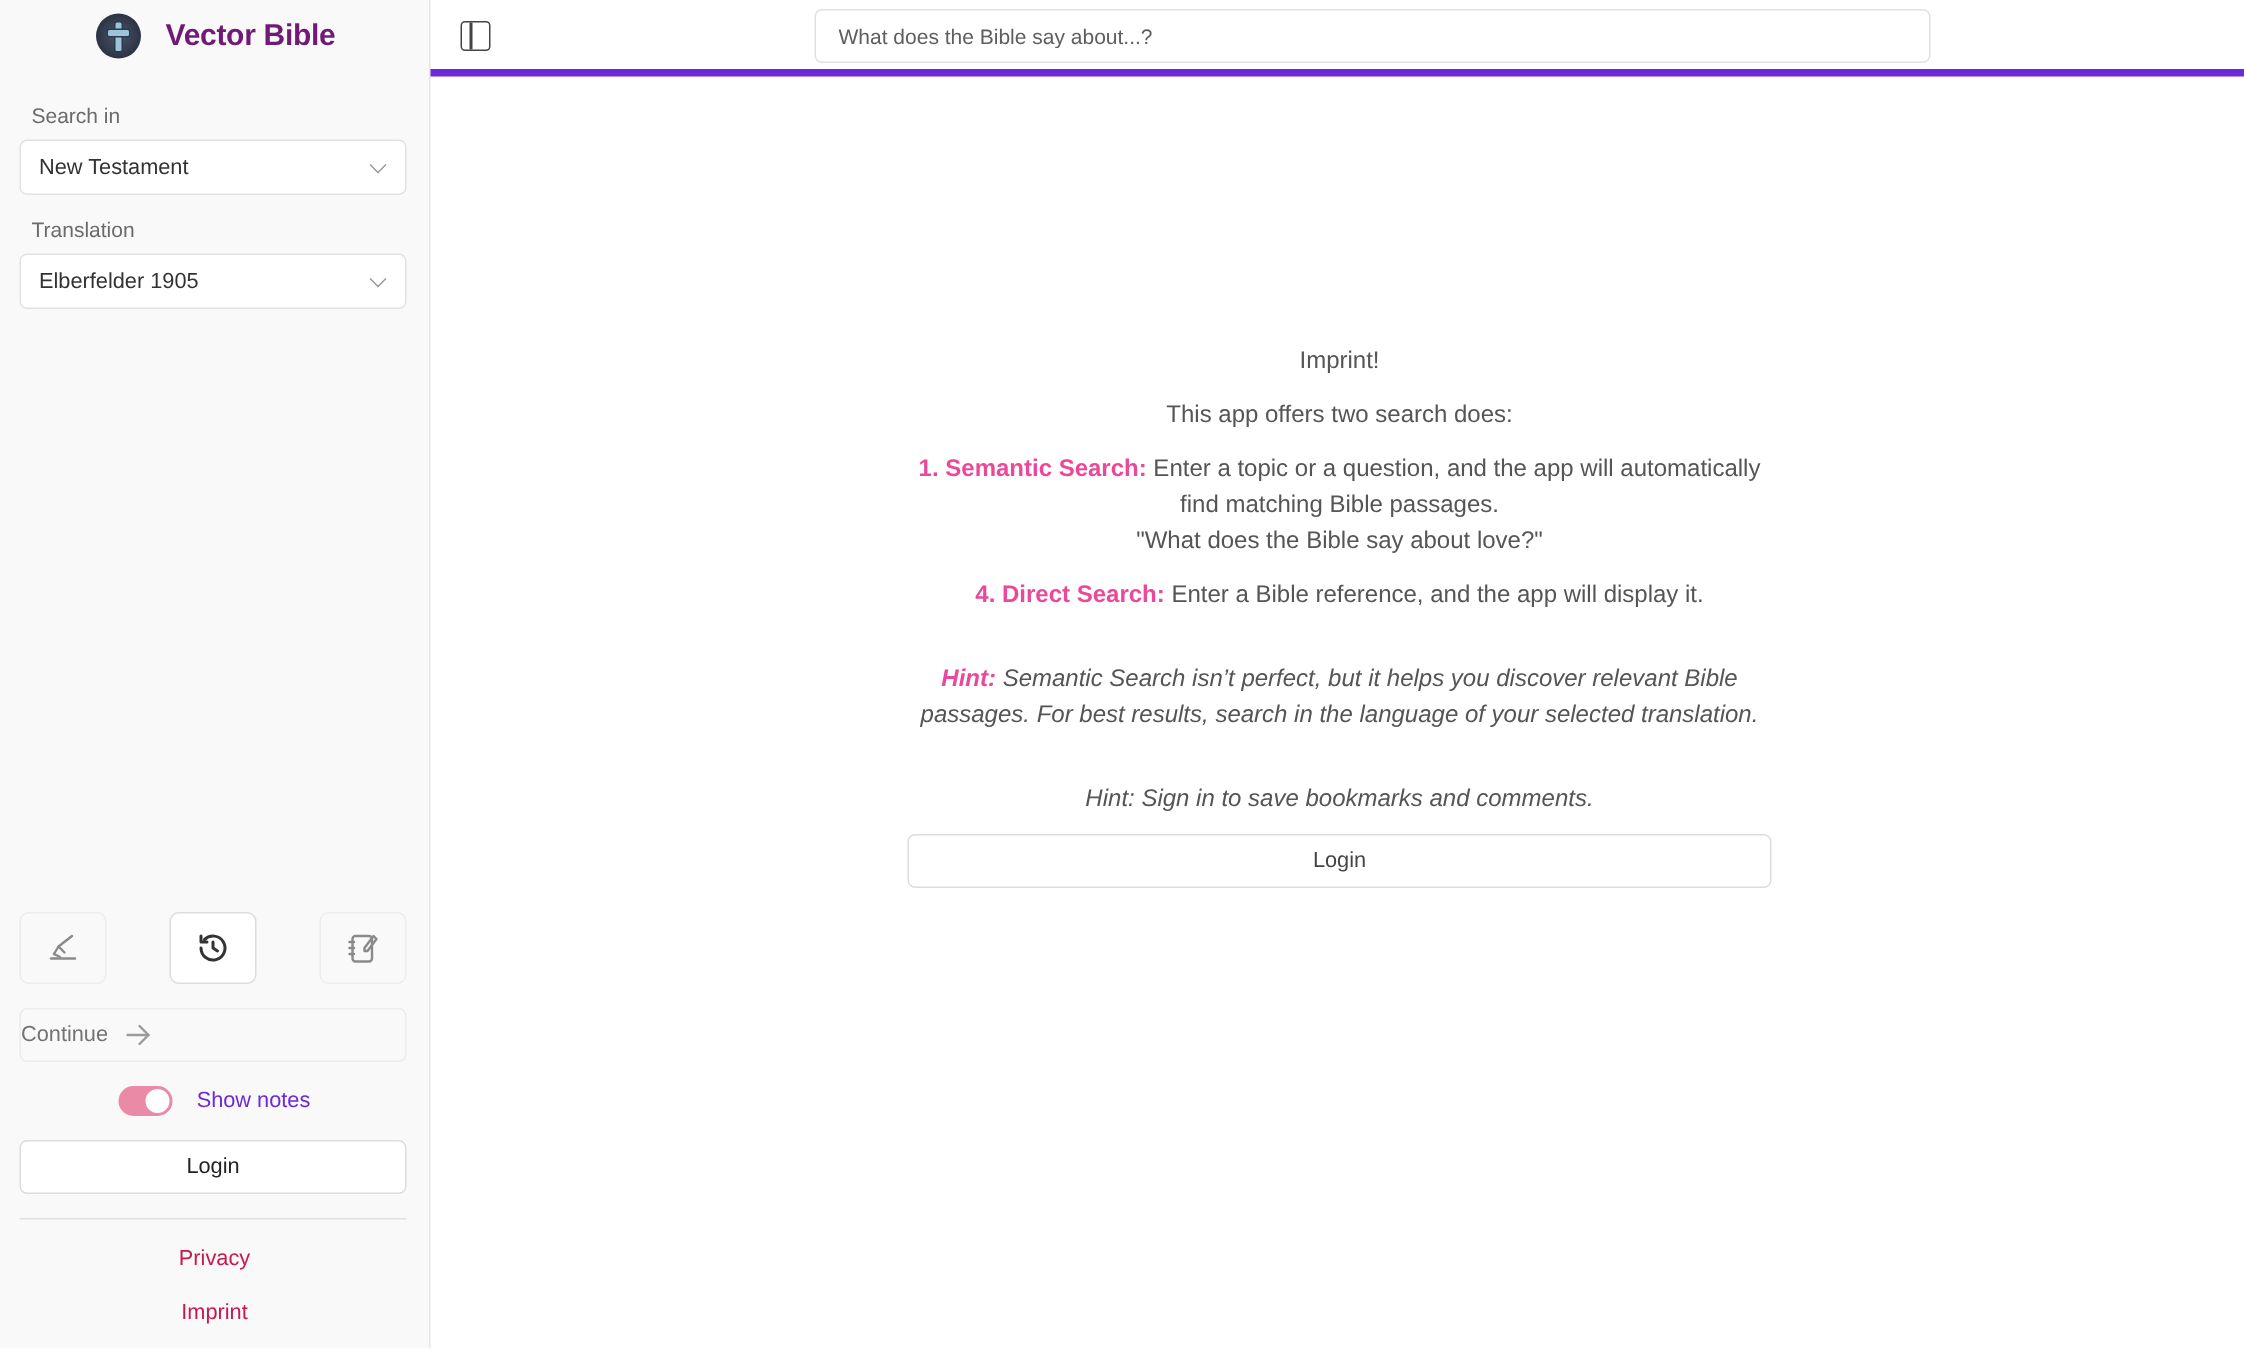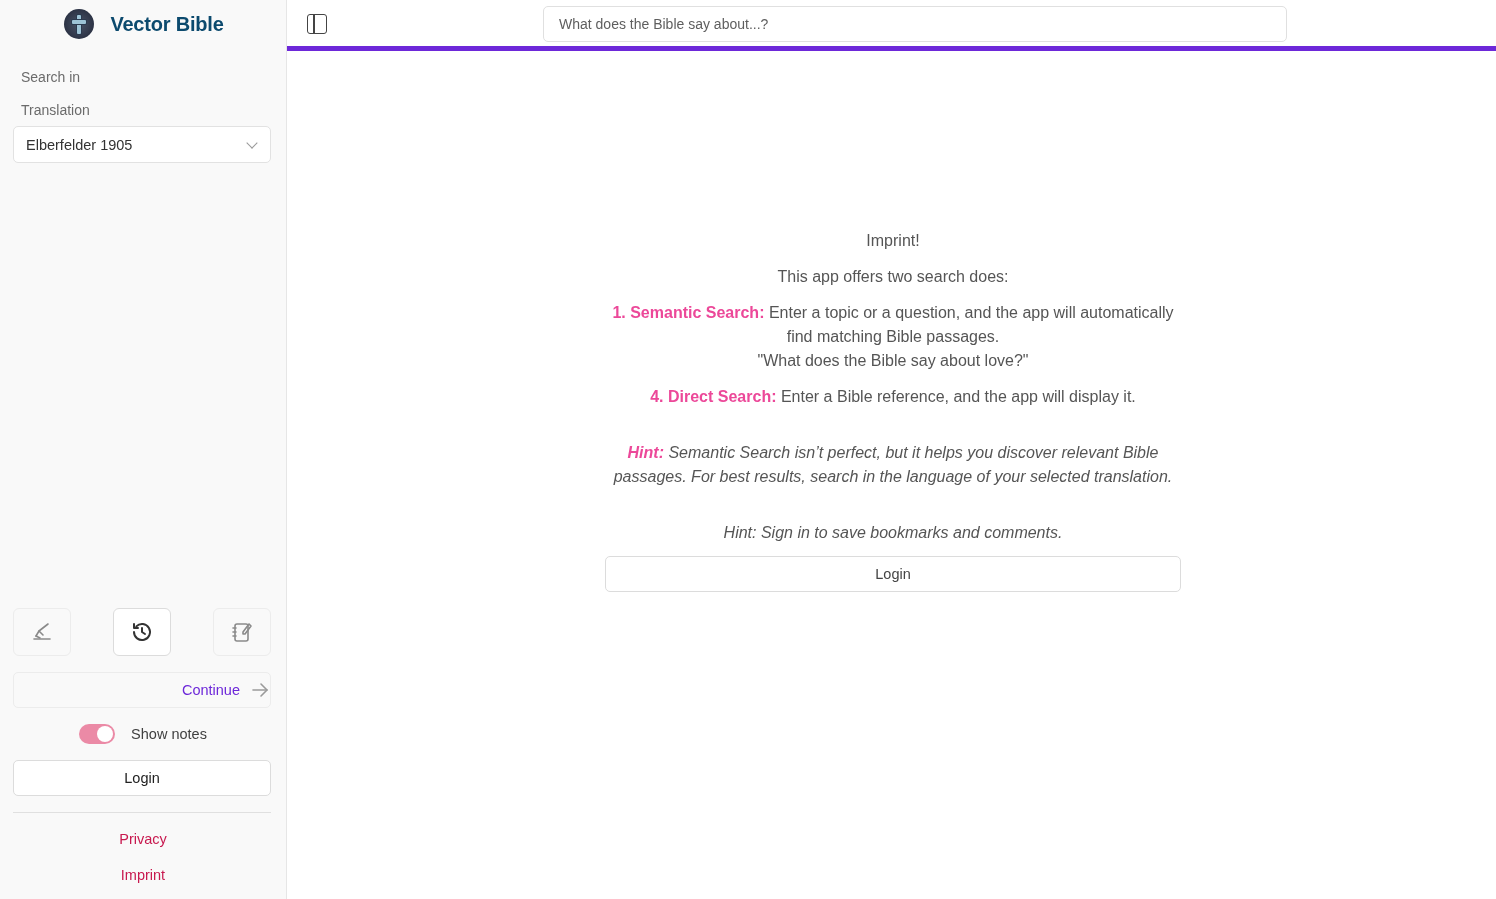--- a/index.html
+++ b/index.html
@@ -3,35 +3,35 @@
 <meta charset="utf-8">
 <style>
   *{box-sizing:border-box;margin:0;padding:0}
   html,body{width:1496px;height:899px;overflow:hidden;background:#fff;font-family:"Liberation Sans","DejaVu Sans",sans-serif;color:#333}
   .app{display:flex;width:1496px;height:899px}
   .sidebar{width:287px;height:899px;background:#f9f9f9;border-right:1px solid #e6e6e6;position:relative;flex-shrink:0}
   .brand{display:flex;align-items:center;justify-content:center;height:48px;gap:16px;padding-left:2px}
   .logo{width:30px;height:30px;border-radius:50%;background:radial-gradient(circle,#4b5468 0%,#2c3345 70%,#1e2433 100%);position:relative}
   .logo .v{position:absolute;left:13px;top:6px;width:4px;height:19px;background:#9dc3d6;border-radius:1px;box-shadow:0 0 0 1px #2b3a4f}
   .logo .h{position:absolute;left:8px;top:11px;width:14px;height:4px;background:#9dc3d6;border-radius:1px;box-shadow:0 0 0 1px #2b3a4f}
-  .brand-title{font-size:20px;font-weight:bold;color:#0c4a6e;letter-spacing:-0.2px}
+  .brand-title{font-size:20px;font-weight:bold;color:#701a75;letter-spacing:-0.2px}
   .field-label{font-size:14px;color:#6b6b6b;margin:0 0 0 21px;height:20px;line-height:20px}
   .lbl1{margin-top:19px}
   .lbl2{margin-top:13px}
   .select{margin:6px 15px 0 13px;height:37px;background:#fff;border:1px solid #e2e2e2;border-radius:5px;display:flex;align-items:center;justify-content:space-between;padding:0 14px 0 12px;font-size:14.5px;color:#333}
   .chev{width:8px;height:8px;border-right:1.3px solid #999;border-bottom:1.3px solid #999;transform:rotate(45deg);margin-top:-4px}
   .bottom{position:absolute;left:0;right:0;top:608px}
   .icon-row{display:flex;justify-content:space-between;padding:0 15px 0 13px}
   .icon-btn{width:58px;height:48px;border:1px solid #ececec;border-radius:6px;background:#f9f9f9;display:flex;align-items:center;justify-content:center}
   .icon-btn.active{background:#fff;border-color:#dcdcdc}
-  .continue{margin:16px 15px 0 13px;height:36px;border:1px solid #ececec;border-radius:5px;display:flex;align-items:center;justify-content:flex-end;gap:10px;color:#6d28d9;font-size:14.5px;background:#f9f9f9}
+  .continue{margin:16px 15px 0 13px;height:36px;border:1px solid #ececec;border-radius:5px;display:flex;align-items:center;justify-content:flex-start;gap:10px;color:#737373;font-size:14.5px;background:#f9f9f9}
   .toggle-row{display:flex;align-items:center;justify-content:center;margin-top:14px;gap:16px;height:24px}
   .toggle{width:36px;height:20px;border-radius:10px;background:#eb8aa6;position:relative}
   .toggle .knob{position:absolute;right:2px;top:2px;width:16px;height:16px;border-radius:50%;background:#fff}
-  .toggle-label{font-size:14.5px;color:#404040}
+  .toggle-label{font-size:14.5px;color:#6d28d9}
   .login-side{margin:14px 15px 0 13px;height:36px;border:1px solid #dcdcdc;border-radius:5px;background:#fff;display:flex;align-items:center;justify-content:center;font-size:14.5px;color:#222}
   .divider{margin:16px 15px 0 13px;height:1px;background:#e0e0e0}
   .links{display:flex;flex-direction:column;align-items:center}
   .link{font-size:14.5px;color:#c8194f;text-decoration:none;height:20px;line-height:20px}
   .link1{margin-top:16px}
   .link2{margin-top:16px}
   .main{flex:1;position:relative}
   .topbar{height:51px;border-bottom:5px solid #6d28d9;position:relative}
   .panel-toggle{position:absolute;left:20px;top:14px;width:20px;height:20px;border:1.8px solid #444;border-radius:3px}
   .panel-toggle::after{content:"";position:absolute;left:5px;top:0;bottom:0;width:1.6px;background:#444}
@@ -52,20 +52,24 @@
   <aside class="sidebar">
     <div class="brand">
       <div class="logo">
           <div class="v"></div>
           <div class="h"></div>
         </div>
       <span class="brand-title">Vector Bible</span>
     </div>
 
     <div class="field-label lbl1">Search in</div>
+    <div class="select">
+      <span>New Testament</span>
+      <span class="chev"></span>
+    </div>
 
     <div class="field-label lbl2">Translation</div>
     <div class="select">
       <span>Elberfelder 1905</span>
       <span class="chev"></span>
     </div>
 
     <div class="bottom">
       <div class="icon-row">
         <div class="icon-btn">

